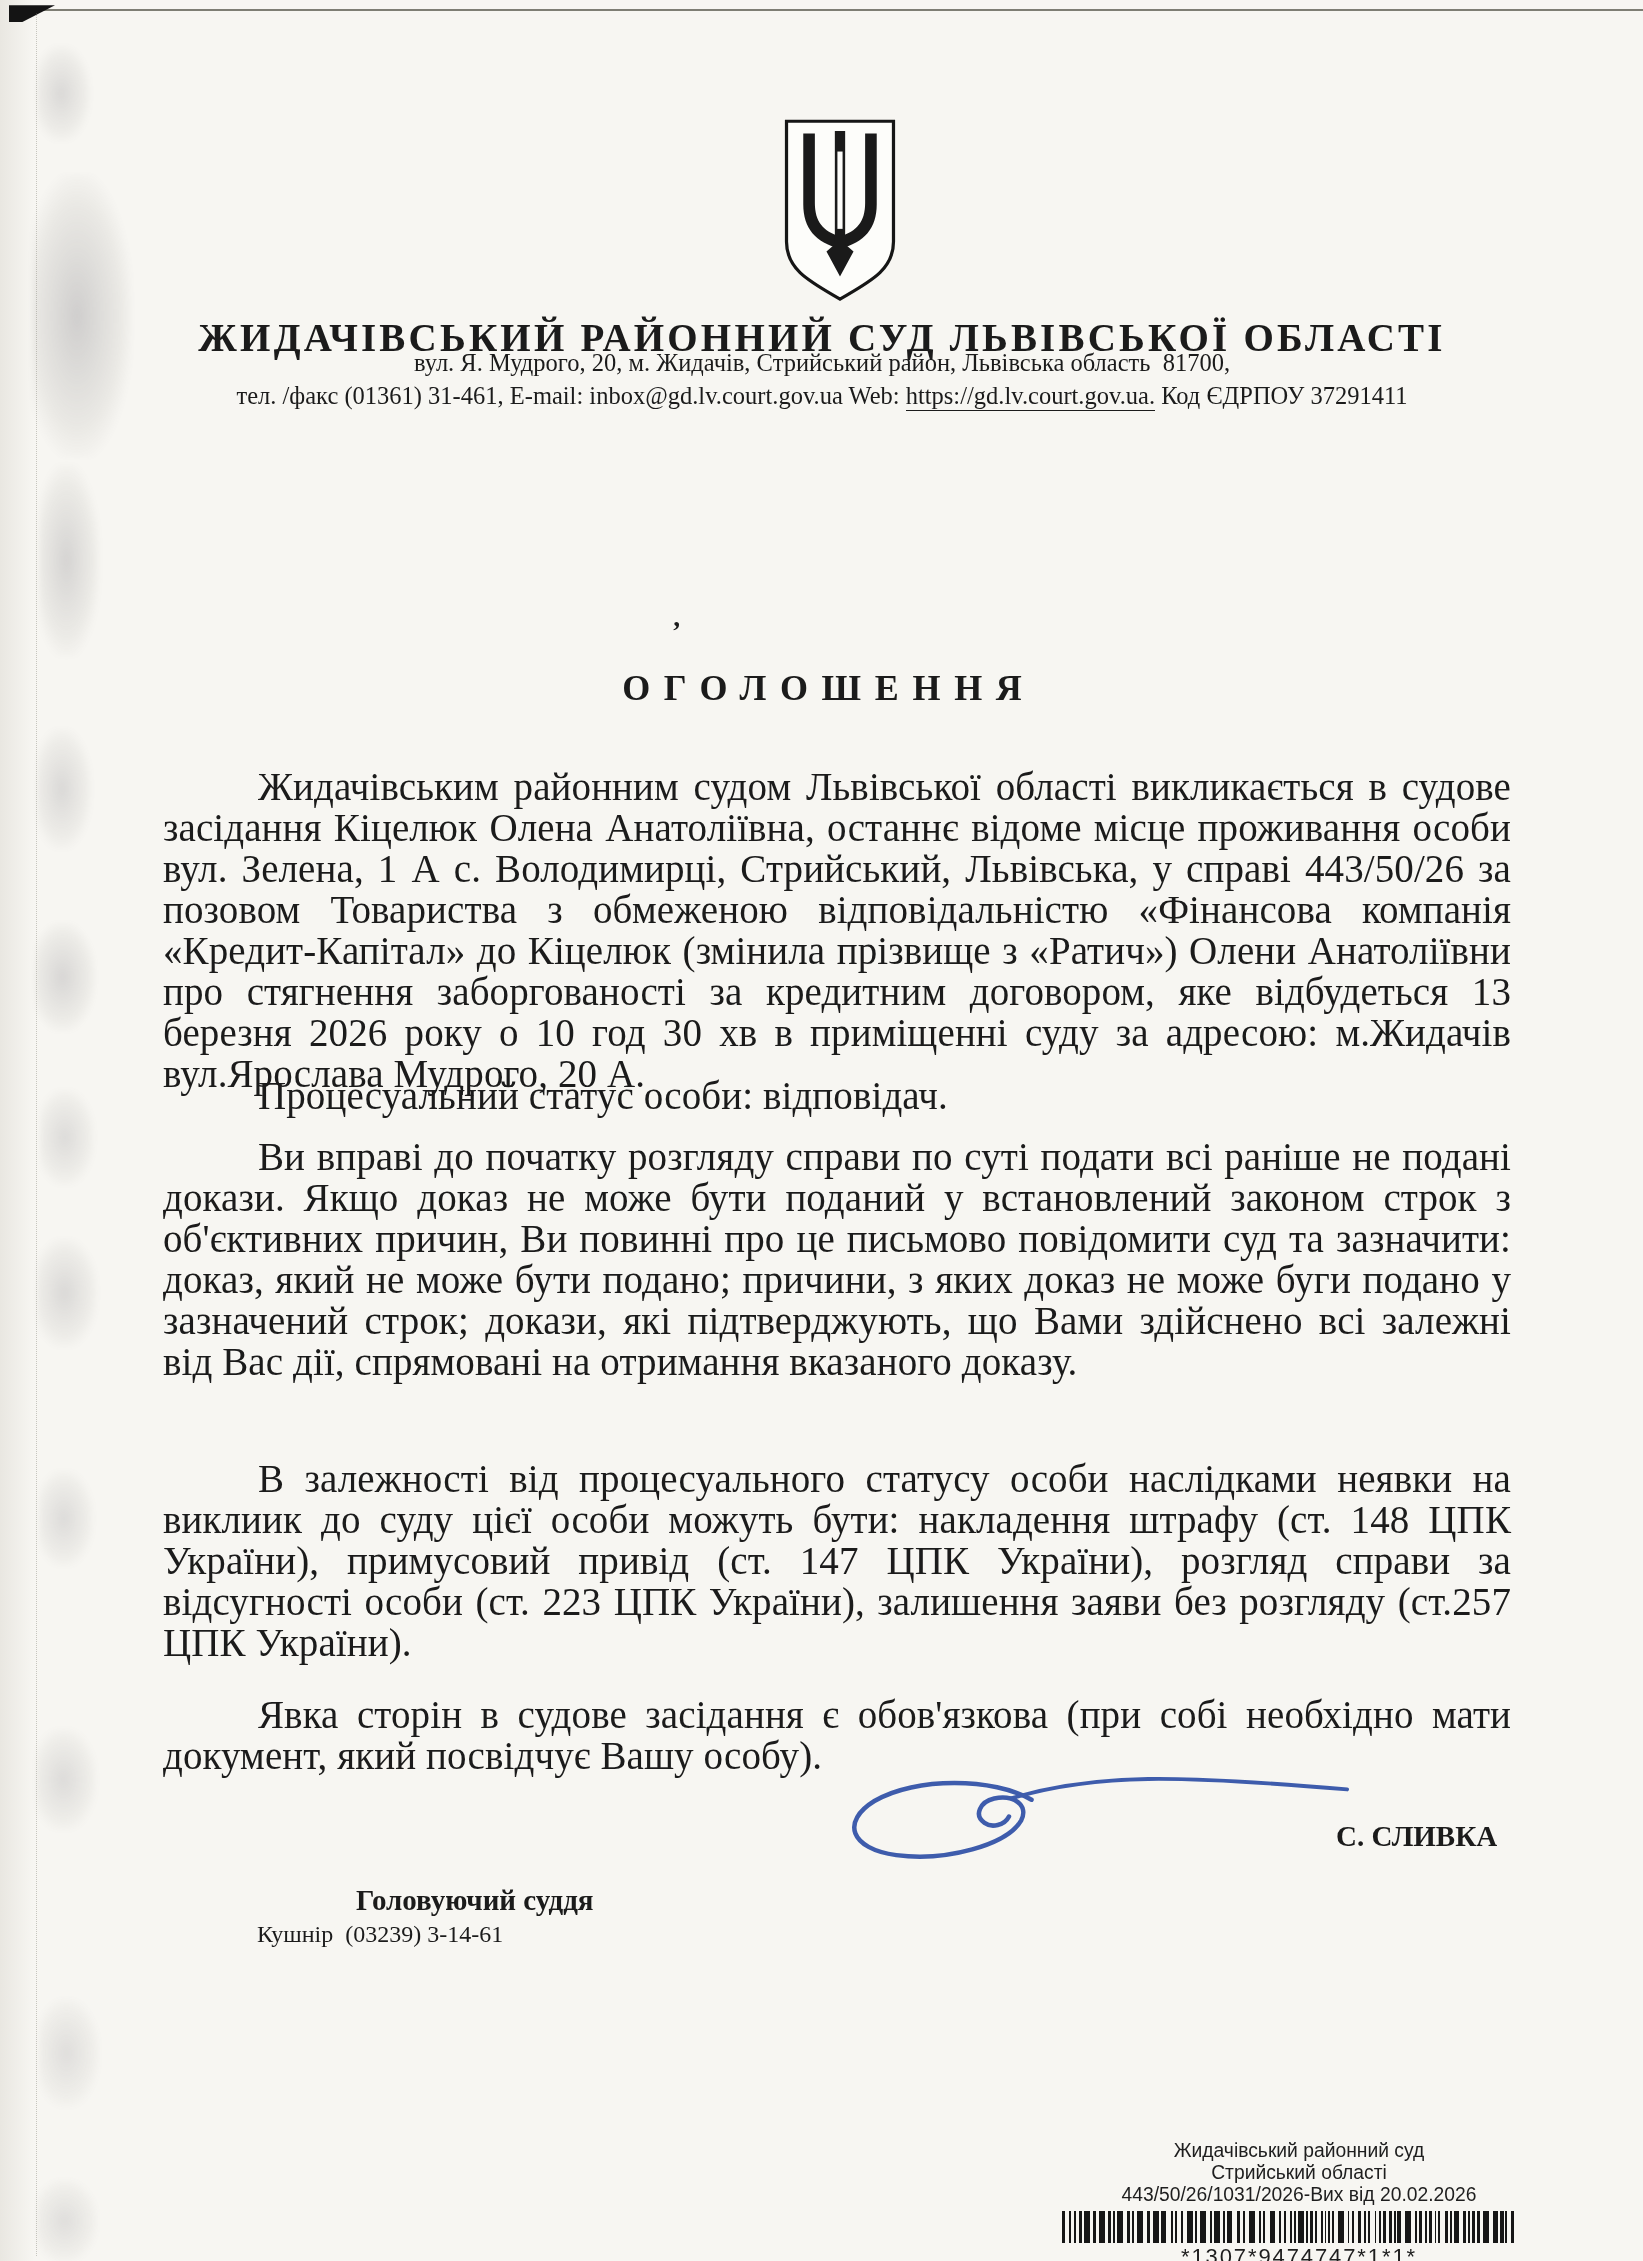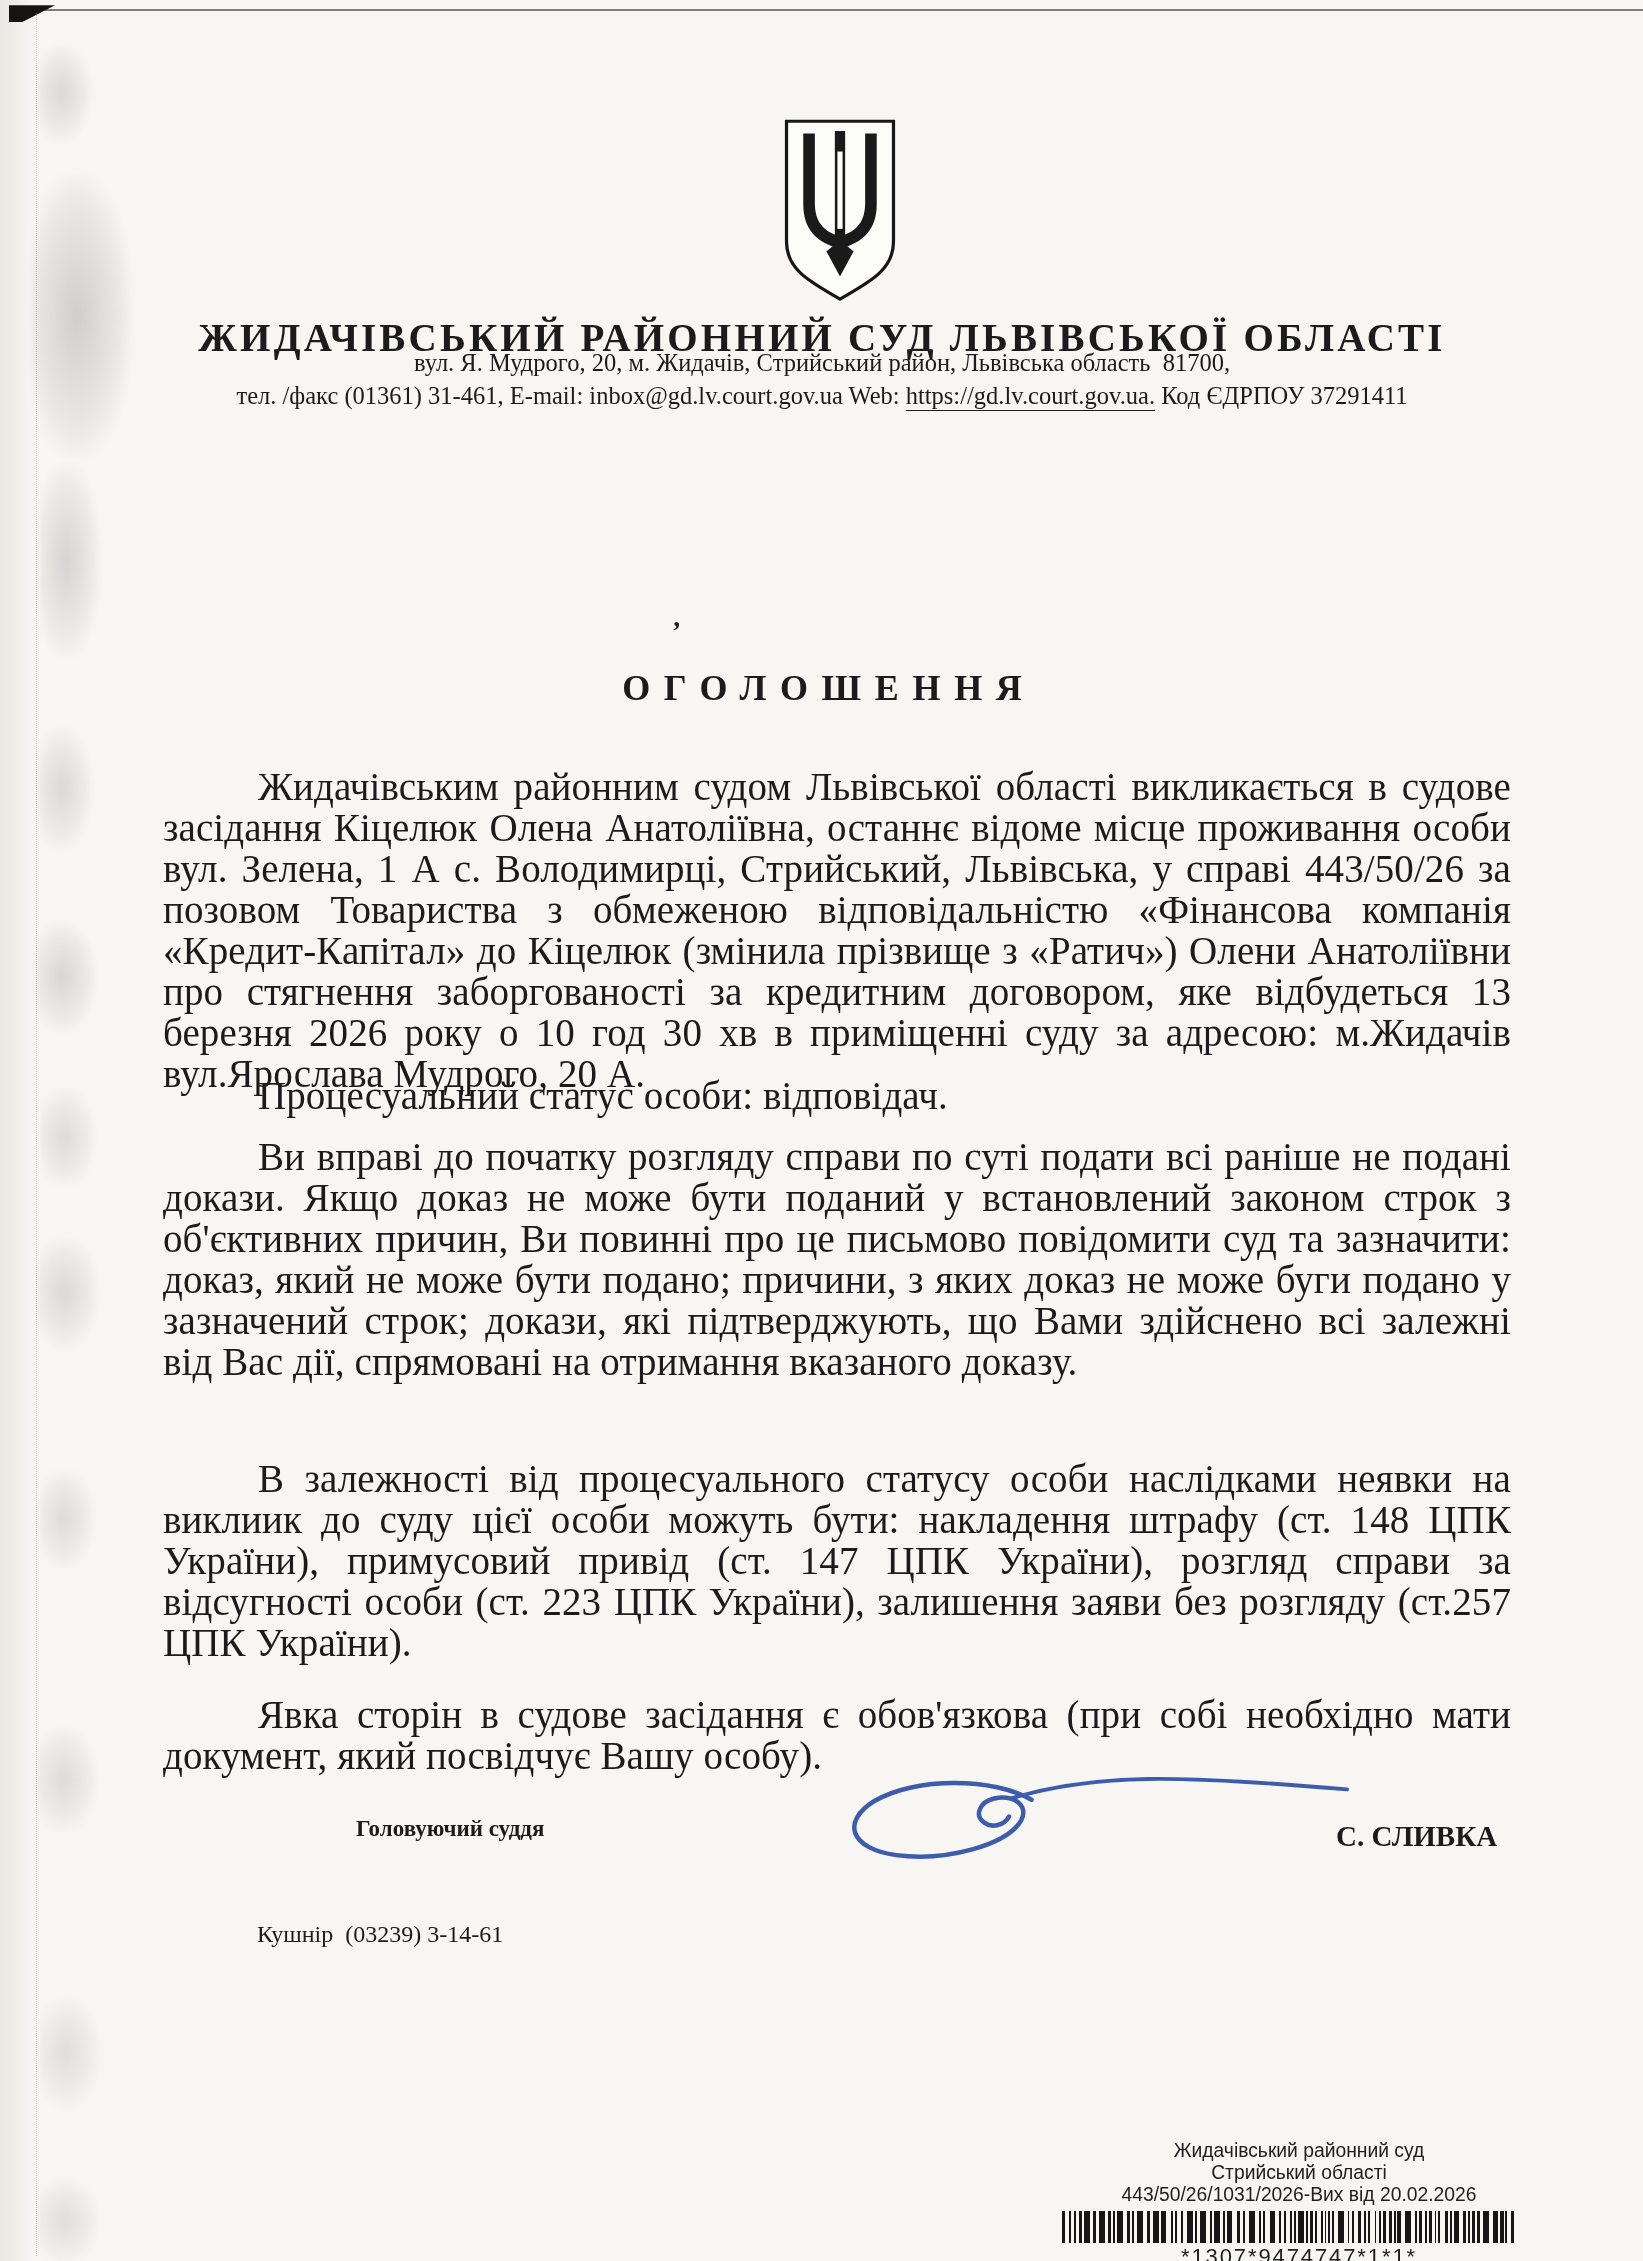--- a/index.html
+++ b/index.html
@@ -31,21 +31,21 @@
   
   .body-par{position:absolute;left:163px;width:1348px;margin:0;font-size:39px;line-height:41px;
     text-align:justify;text-indent:95px;letter-spacing:0.1px;}
   .p1{top:766px;}
   .p2{top:1075px;}
   .p3{top:1136px;}
   .p4{top:1355px;}
   .p5{top:1458px;}
   .p6{top:1694px;}
   
-  .sig-label{position:absolute;left:356px;top:1816px;font-size:23px;font-weight:700;}
+  .sig-label{position:absolute;left:356px;top:1884px;font-size:29px;font-weight:700;}
   .sig-name{position:absolute;left:1336px;top:1820px;font-size:29px;font-weight:700;}
   .sig-svg{position:absolute;left:819px;top:1766px;width:541px;height:110px;}
   .clerk-line{position:absolute;left:257px;top:1921px;font-size:24px;white-space:pre-wrap;}
   
   .stamp{position:absolute;left:1051px;top:2140px;width:496px;text-align:center;
     font-family:"Liberation Sans", sans-serif;color:#1e1e1e;}
   .stamp .s-line{font-size:19.3px;line-height:22px;}
   .barcode{margin:5.2px auto 0 auto;width:474px;height:32px;white-space:nowrap;font-size:0;text-align:left;overflow:hidden;}
   .barcode .bar{display:inline-block;height:32px;background:#161616;vertical-align:top;}
   .bc-caption{font-size:22px;letter-spacing:1.9px;margin-top:1.3px;font-family:"Liberation Sans", sans-serif;}

